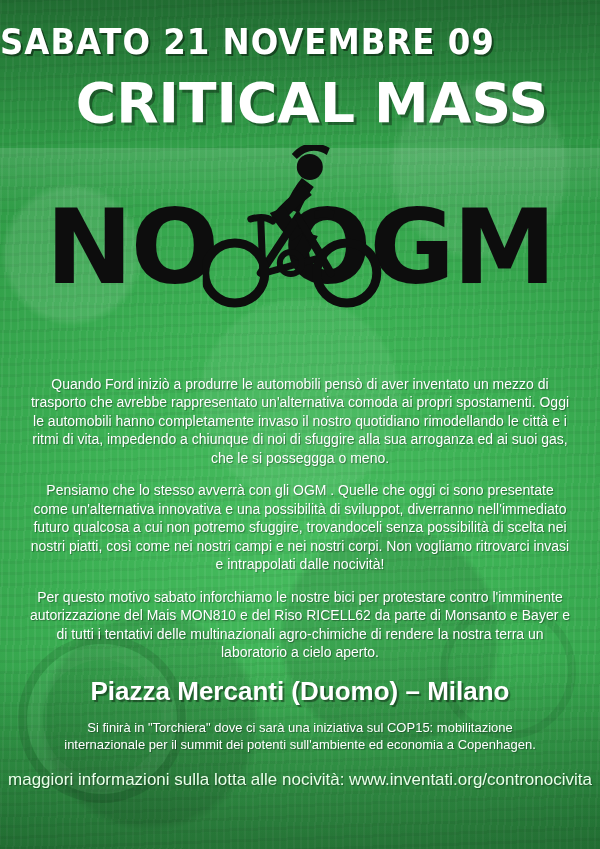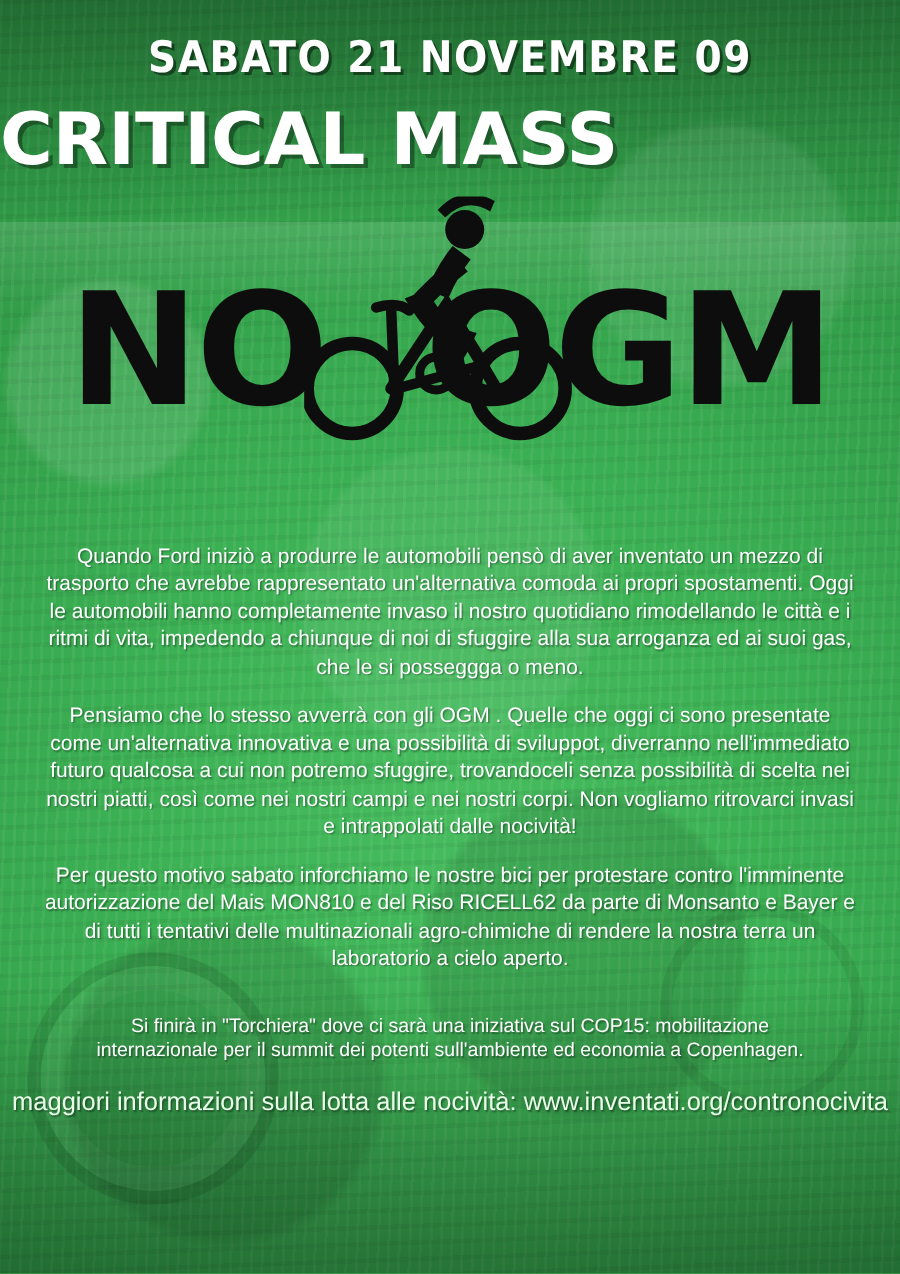--- a/index.html
+++ b/index.html
@@ -74,41 +74,41 @@
     bottom: 110px;
     width: 120px;
     height: 120px;
     border-radius: 50%;
     border: 8px solid rgba(0,0,0,0.07);
   }
 
   .content { position: relative; z-index: 5; }
 
   .date-head {
-    text-align: center;
-    color: #ffffff;
-    font-weight: bold;
-    font-size: 29px;
+    color: #ffffff;
+    font-weight: bold;
+    font-size: 36px;
     letter-spacing: 1px;
     padding-top: 24px;
     line-height: 1;
     text-shadow: 2px 2px 0 rgba(0,0,0,0.45);
     font-family: "DejaVu Sans", sans-serif;
     font-stretch: condensed;
   }
   .title-head {
-    text-align: left;
-    color: #ffffff;
-    font-weight: bold;
-    font-size: 48px;
+    text-align: center;
+    color: #ffffff;
+    font-weight: bold;
+    font-size: 55px;
     letter-spacing: 0px;
     line-height: 1;
     margin-top: 16px;
     text-shadow: 3px 3px 0 rgba(0,0,0,0.35);
     font-family: "DejaVu Sans", sans-serif;
+    padding-left: 24px;
   }
 
   .logo-area {
     position: relative;
     height: 230px;
     margin-top: 6px;
   }
   .no-ogm {
     position: absolute;
     top: 58px;
@@ -218,20 +218,21 @@
       </div>
     </div>
 
     <div class="body-text">
       <p>Quando Ford iniziò a produrre le automobili pensò di aver inventato un mezzo di trasporto che avrebbe rappresentato un'alternativa comoda ai propri spostamenti. Oggi le automobili hanno completamente invaso il nostro quotidiano rimodellando le città e i ritmi di vita, impedendo a chiunque di noi di sfuggire alla sua arroganza ed ai suoi gas, che le si posseggga o meno.</p>
       <p>Pensiamo che lo stesso avverrà con gli OGM . Quelle che oggi ci sono presentate come un'alternativa innovativa e una possibilità di sviluppot, diverranno nell'immediato futuro qualcosa a cui non potremo sfuggire, trovandoceli senza possibilità di scelta nei nostri piatti, così come nei nostri campi e nei nostri corpi. Non vogliamo ritrovarci invasi e intrappolati dalle nocività!</p>
       <p>Per questo motivo sabato inforchiamo le nostre bici per protestare contro l'imminente autorizzazione del Mais MON810 e del Riso RICELL62 da parte di Monsanto e Bayer e di tutti i tentativi delle multinazionali agro-chimiche di rendere la nostra terra un laboratorio a cielo aperto.</p>
     </div>
 
     <div class="when">
+      <div>Piazza Mercanti (Duomo) – Milano</div>
     </div>
 
     <div class="note">Si finirà in "Torchiera" dove ci sarà una iniziativa sul COP15: mobilitazione internazionale per il summit dei potenti sull'ambiente ed economia a Copenhagen.</div>
 
     <div class="footer">maggiori informazioni sulla lotta alle nocività: www.inventati.org/contronocivita</div>
 
   </div>
 </div>
 
 </body></html>

